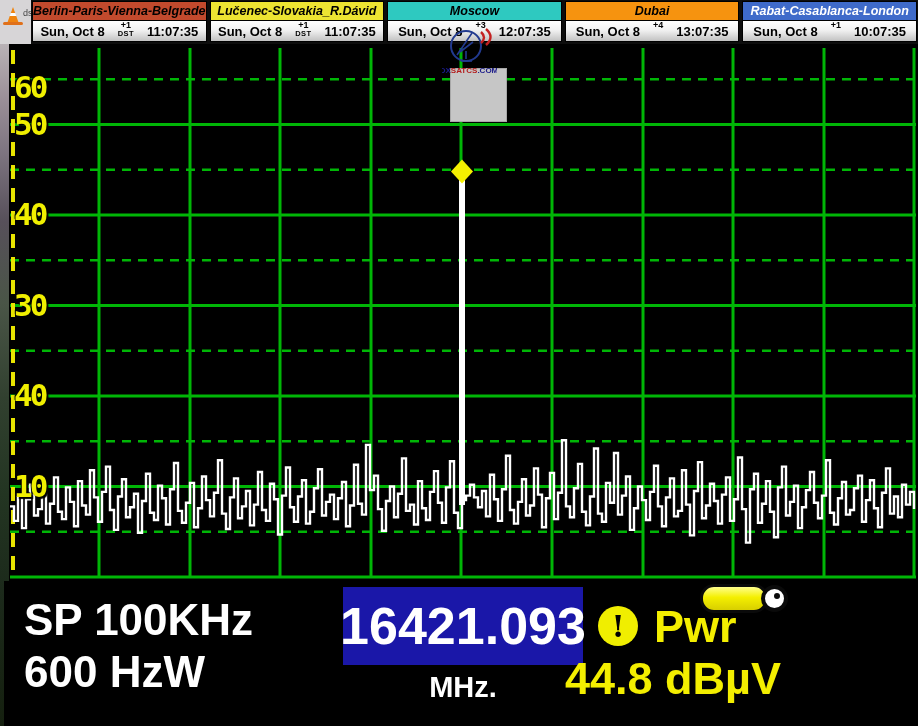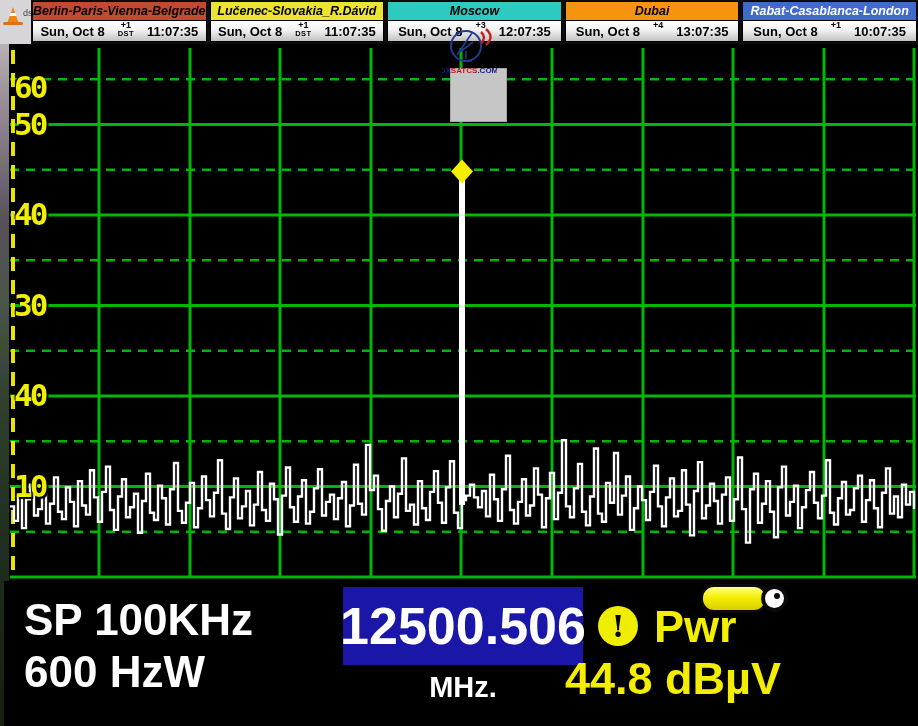--- a/index.html
+++ b/index.html
@@ -210,21 +210,21 @@
       <path d="M44 4 q9 8 0 16" fill="none" stroke="#c42020" stroke-width="2.4"></path>
       <text x="27" y="48" text-anchor="middle" font-size="8" font-weight="bold" font-family="Liberation Sans, sans-serif"><tspan fill="#1b1b8a">DX</tspan><tspan fill="#b41c1c">SATCS</tspan><tspan fill="#1b1b8a">.COM</tspan></text>
     </svg>
   </div>
 </div>
 
 <div class="bottombar">
   <div class="sp-label">SP 100KHz</div>
   <div class="bw-label">600 HzW</div>
   <div class="freq-box">
-    <span class="freq-text">12500.506</span>
+    <span class="freq-text">16421.093</span>
   </div>
   <div class="mhz-label">MHz.</div>
   <div class="alert-icon">!</div>
   <div class="pwr-label">Pwr</div>
   <div class="pwr-value">44.8 dBµV</div>
   <div class="battery">
     <div class="batt-body"></div>
     <div class="batt-cap"></div>
     <div class="batt-cap-inner"></div>
   </div>

